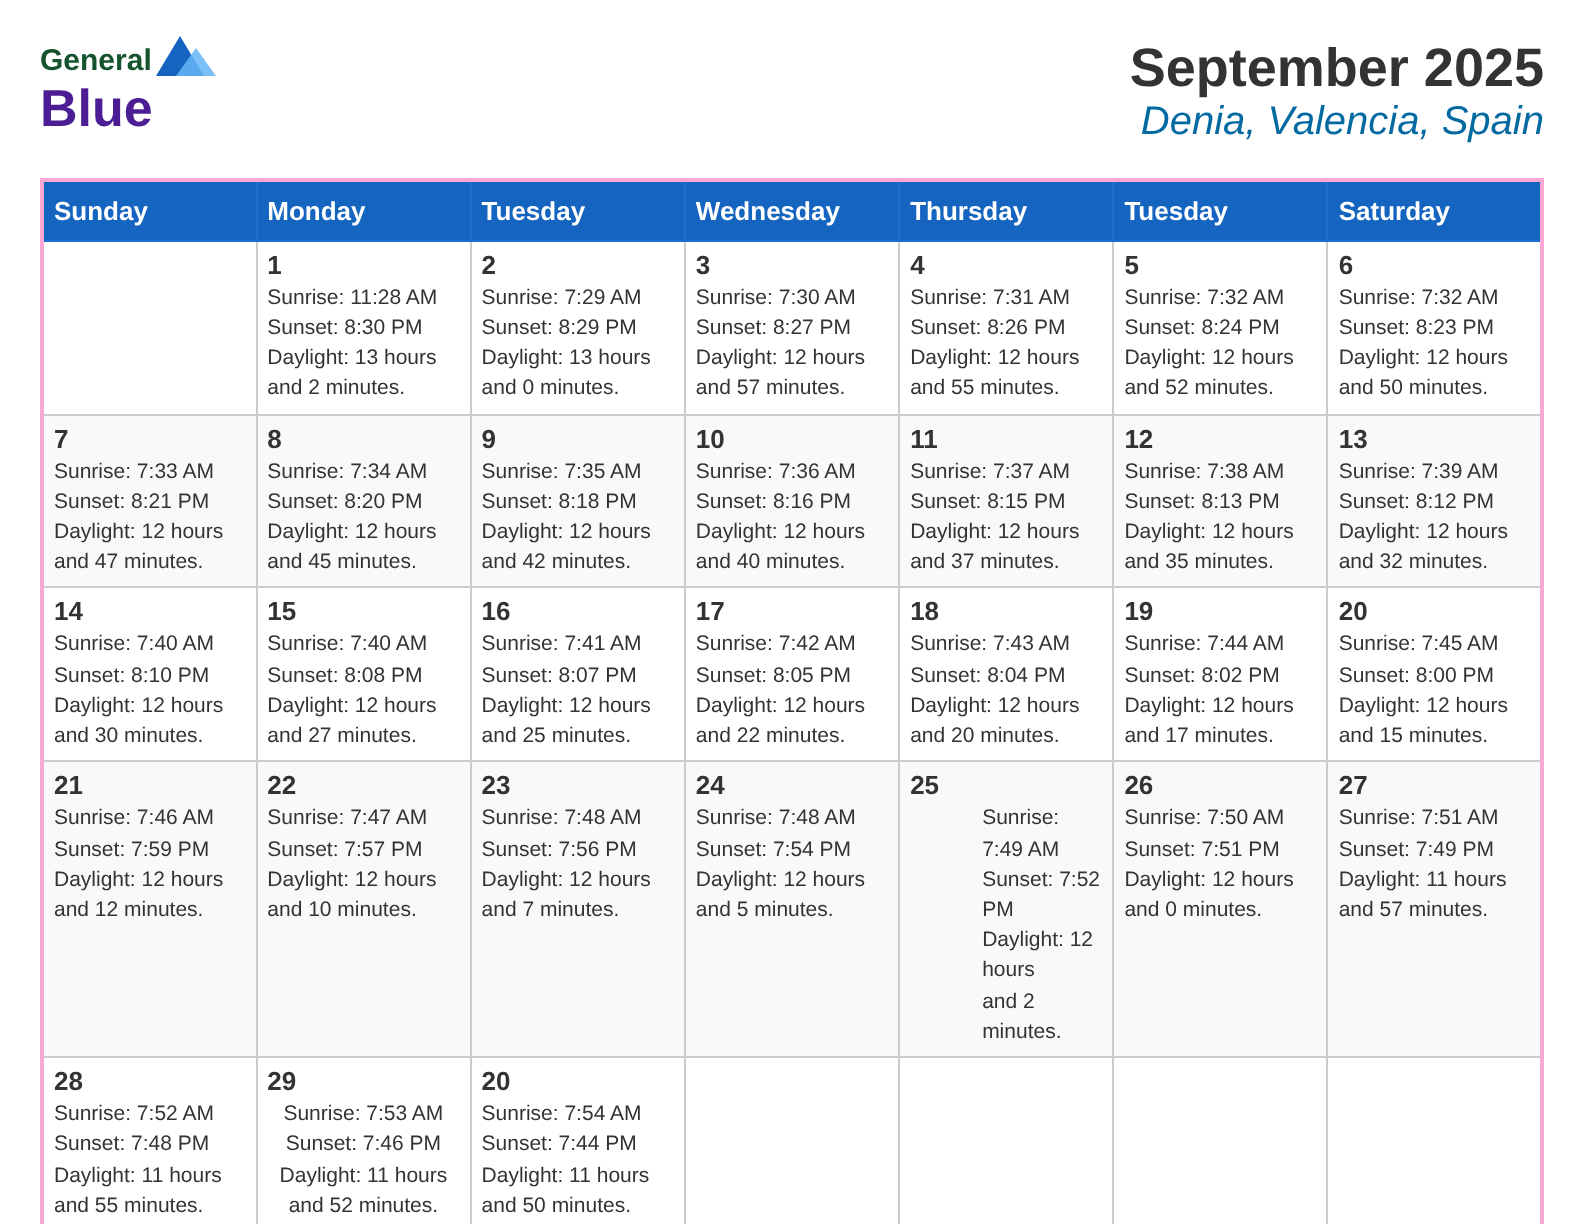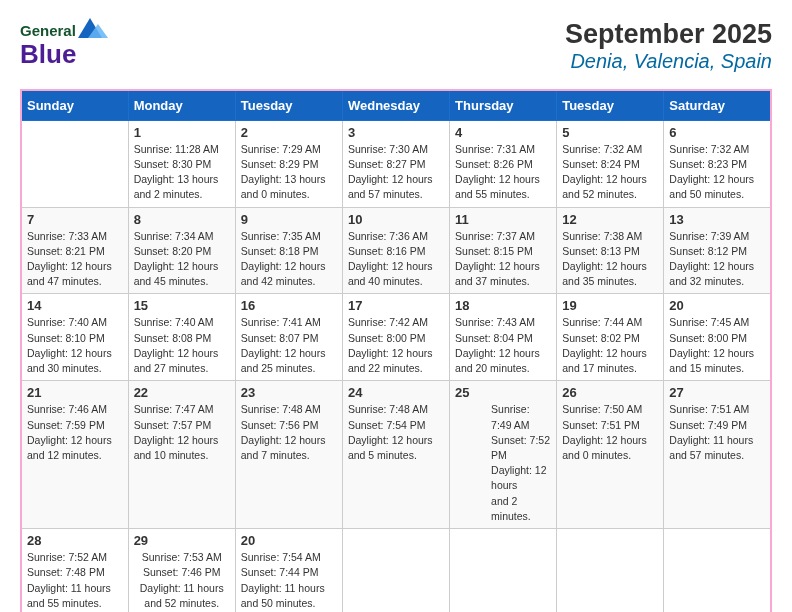--- a/index.html
+++ b/index.html
@@ -231,21 +231,21 @@
         <td>
           <span class="day-number">16</span>
           <div class="cell-content" style="white-space: pre-line;">Sunrise: 7:41 AM
 Sunset: 8:07 PM
 Daylight: 12 hours
 and 25 minutes.</div>
         </td>
         <td>
           <span class="day-number">17</span>
           <div class="cell-content" style="white-space: pre-line;">Sunrise: 7:42 AM
-Sunset: 8:00 PM
+Sunset: 8:05 PM
 Daylight: 12 hours
 and 22 minutes.</div>
         </td>
         <td>
           <span class="day-number">18</span>
           <div class="cell-content" style="white-space: pre-line;">Sunrise: 7:43 AM
 Sunset: 8:04 PM
 Daylight: 12 hours
 and 20 minutes.</div>
         </td>

